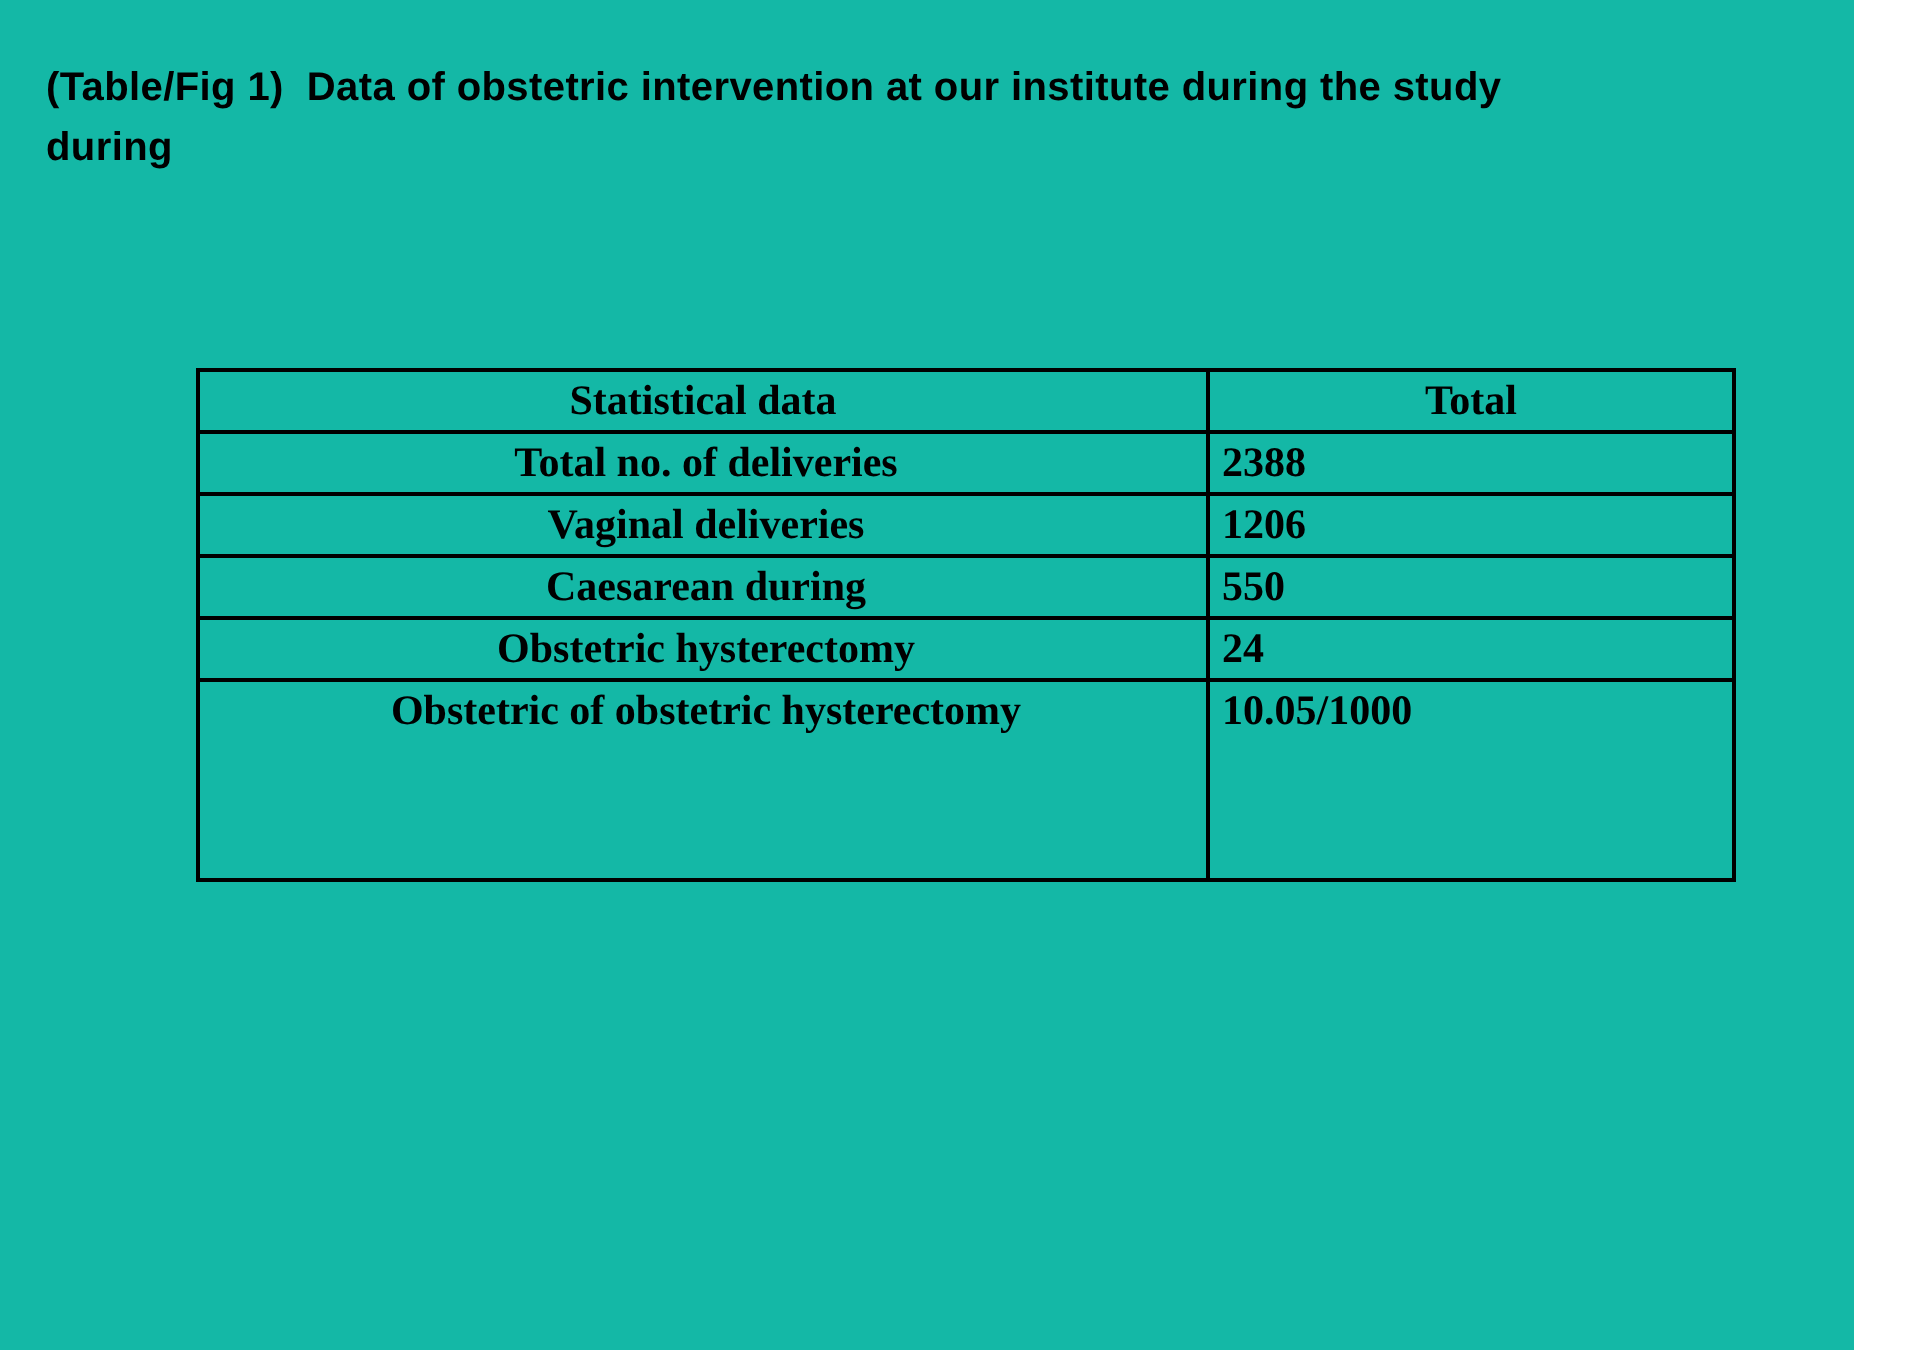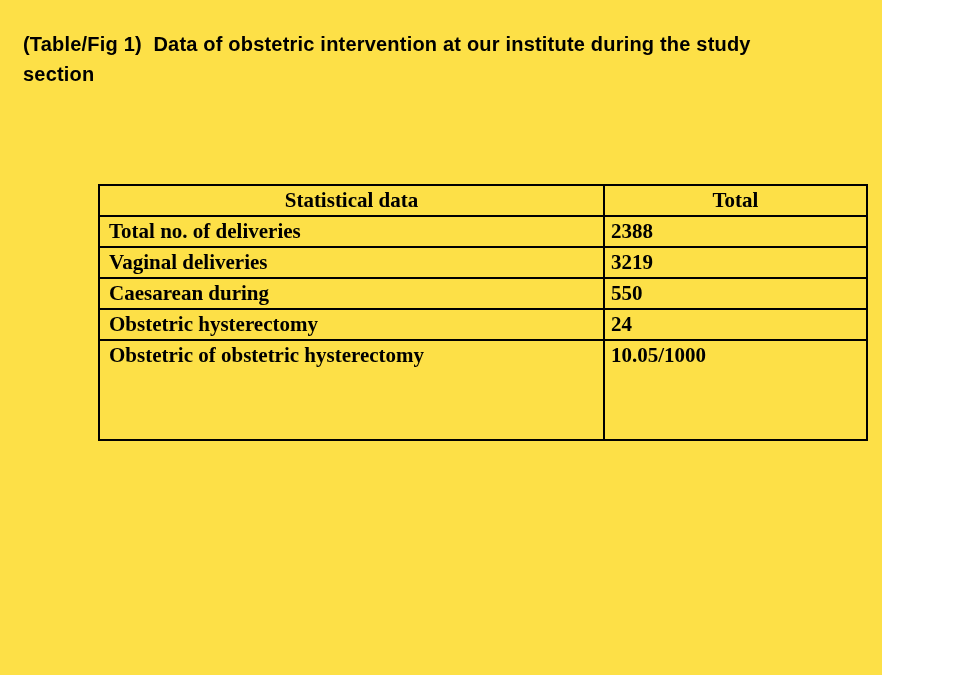--- a/index.html
+++ b/index.html
@@ -9,22 +9,23 @@
   body {
     width: 962px;
     height: 675px;
     background: #ffffff;
     overflow: hidden;
   }
   .page {
     position: relative;
     width: 882px;
     height: 675px;
-    background: #fde047;
+    background: #14b8a6;
     color: #000000;
+    padding-left: 45px;
   }
   .doc-title {
     position: absolute;
     left: 23px;
     top: 29px;
     width: 890px;
     font-family: "Liberation Sans", "DejaVu Sans", sans-serif;
     font-weight: bold;
     font-size: 20px;
     line-height: 30px;
@@ -55,52 +56,52 @@
     border: 2px solid #000000;
     vertical-align: top;
     padding: 1px 6px 0 6px;
     line-height: 27px;
     overflow: hidden;
   }
   .data-table tr.header-row { height: 31px; }
   .data-table tr.data-row   { height: 31px; }
   .data-table tr.data-row-tall { height: 100px; }
   .data-table th { text-align: center; }
-  .data-table td.cell-label { text-align: left; padding-left: 9px; }
+  .data-table td.cell-label { text-align: center; padding-left: 9px; }
   .data-table td.cell-value { }
 </style>
 </head>
 <body>
 
 <div class="page">
 
   <div class="doc-title">
     <span class="title-line">(Table/Fig 1)  Data of obstetric intervention at our institute during the study</span>
-    <span class="title-line">section</span>
+    <span class="title-line">during</span>
   </div>
 
   <table class="data-table">
     <colgroup>
       <col class="col-label">
       <col class="col-value">
     </colgroup>
     <thead>
       <tr class="header-row">
         <th>Statistical data</th>
         <th>Total</th>
       </tr>
     </thead>
     <tbody>
       <tr class="data-row">
         <td class="cell-label">Total no. of deliveries</td>
         <td class="cell-value">2388</td>
       </tr>
       <tr class="data-row">
         <td class="cell-label">Vaginal deliveries</td>
-        <td class="cell-value">3219</td>
+        <td class="cell-value">1206</td>
       </tr>
       <tr class="data-row">
         <td class="cell-label">Caesarean during</td>
         <td class="cell-value">550</td>
       </tr>
       <tr class="data-row">
         <td class="cell-label">Obstetric hysterectomy</td>
         <td class="cell-value">24</td>
       </tr>
       <tr class="data-row-tall">

